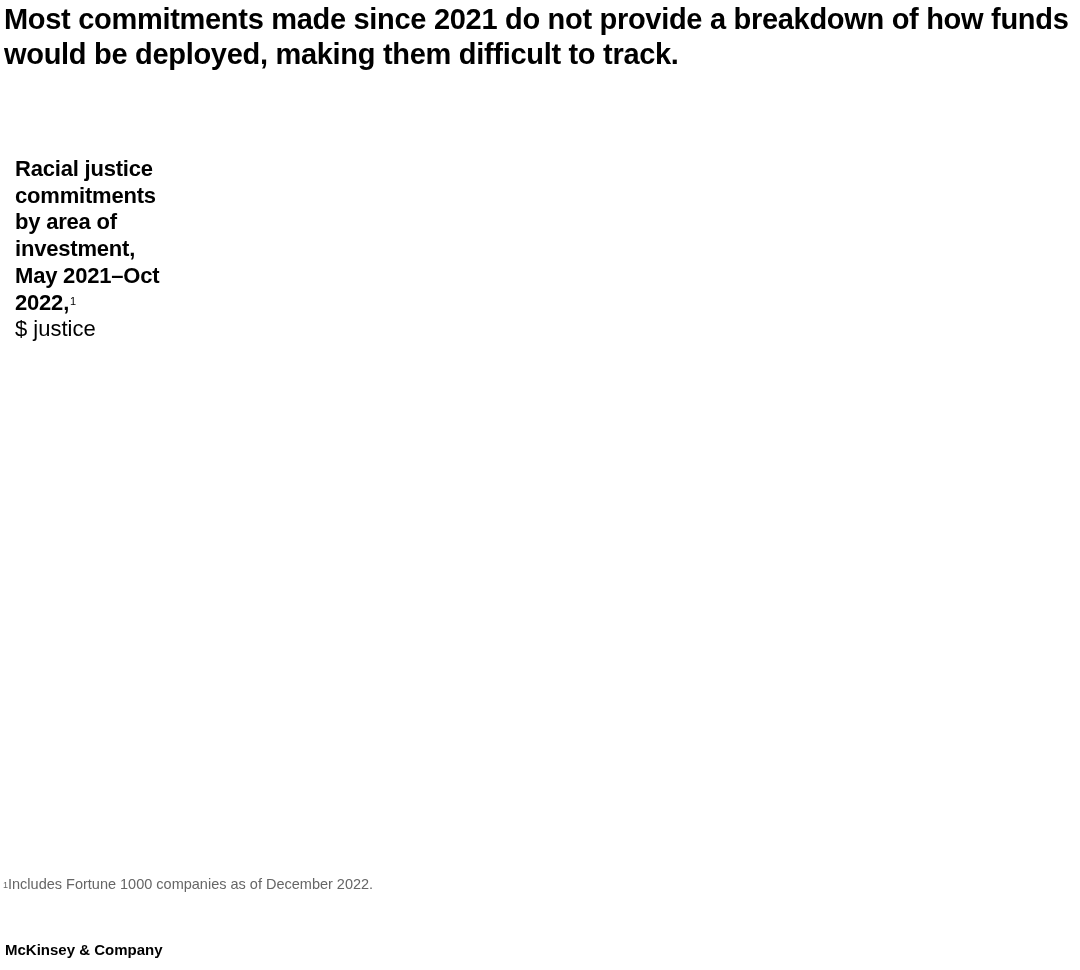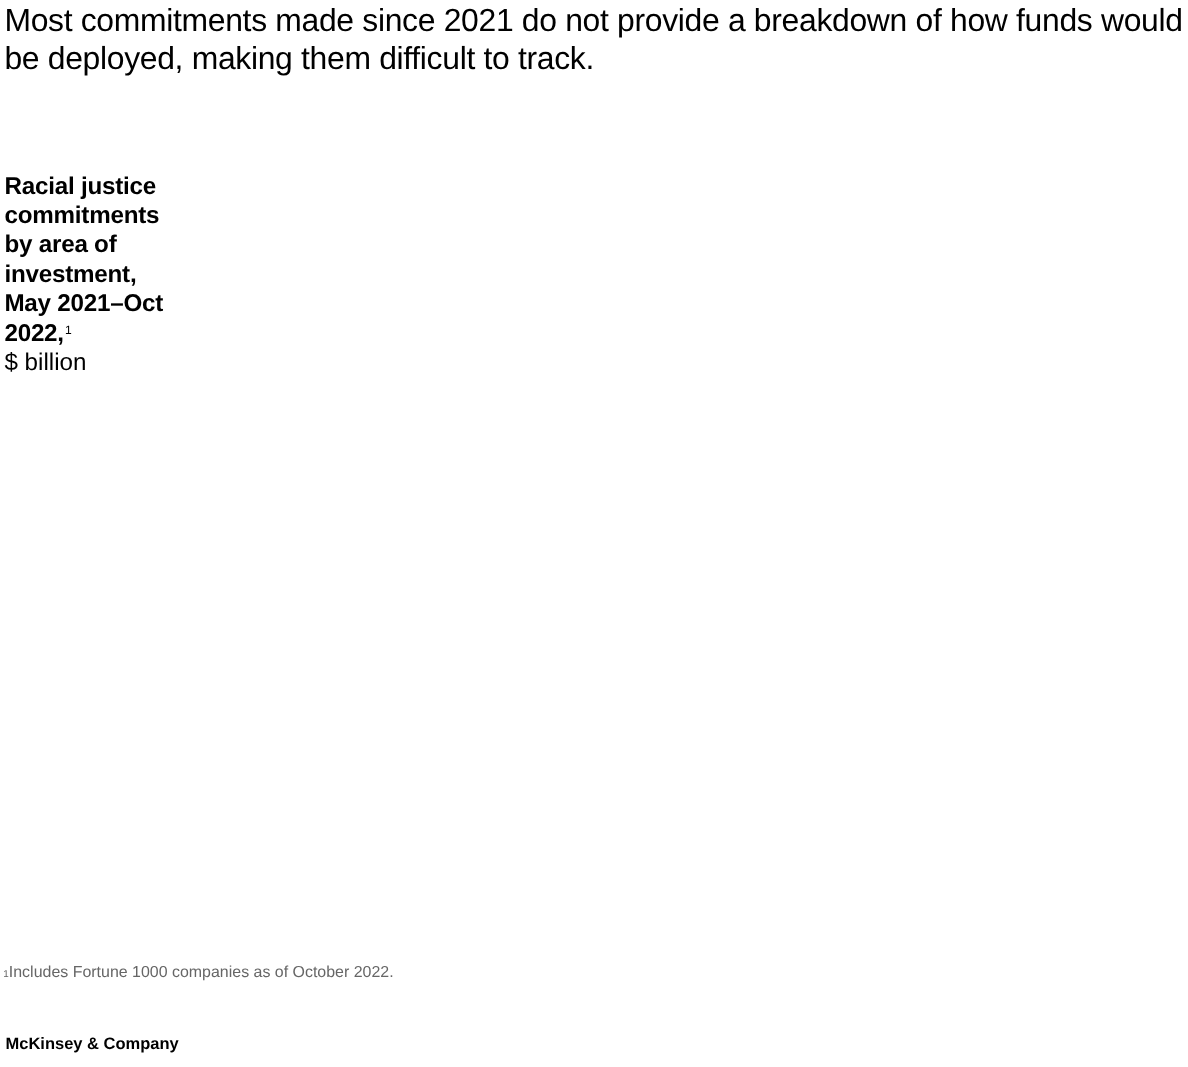--- a/index.html
+++ b/index.html
@@ -16,26 +16,26 @@
       color: #000000;
     }
     .headline {
       position: absolute;
       left: 4px;
       top: 2px;
       width: 1076px;
       margin: 0;
       font-size: 29px;
       line-height: 35px;
-      font-weight: normal;
+      font-weight: bold;
       letter-spacing: -0.3px;
     }
     .chart-title-block {
       position: absolute;
-      left: 4px;
+      left: 15px;
       top: 156px;
       width: 160px;
     }
     .chart-title {
       margin: 0;
       font-size: 22px;
       line-height: 26.7px;
       font-weight: bold;
       letter-spacing: -0.2px;
     }
@@ -87,22 +87,22 @@
       font-weight: bold;
     }
   </style>
 </head>
 <body>
 
 <h1 class="headline">Most commitments made since 2021 do not provide a breakdown of how funds would be deployed, making them difficult to track.</h1>
 
 <div class="chart-title-block">
   <p class="chart-title"><span>Racial justice commitments by area of investment, May 2021–Oct 2022,</span><sup>1</sup></p>
-  <p class="chart-unit">$ billion</p>
+  <p class="chart-unit">$ justice</p>
 </div>
 
 <div class="chart-area"></div>
 
 <div class="footnotes">
-  <p class="footnote"><sup>1</sup><span>Includes Fortune 1000 companies as of October 2022.</span></p>
+  <p class="footnote"><sup>1</sup><span>Includes Fortune 1000 companies as of December 2022.</span></p>
 </div>
 
 <div class="brand">McKinsey &amp; Company</div>
 
 </body></html>

